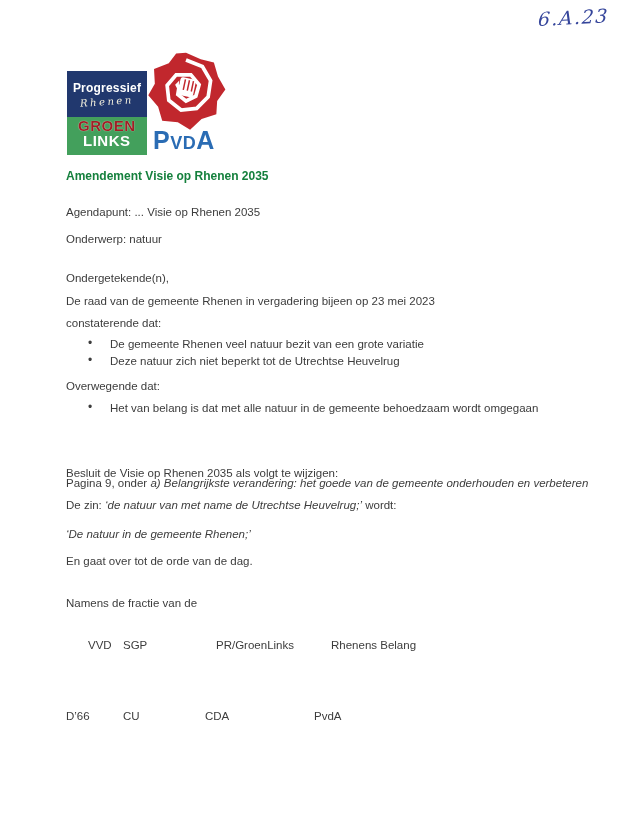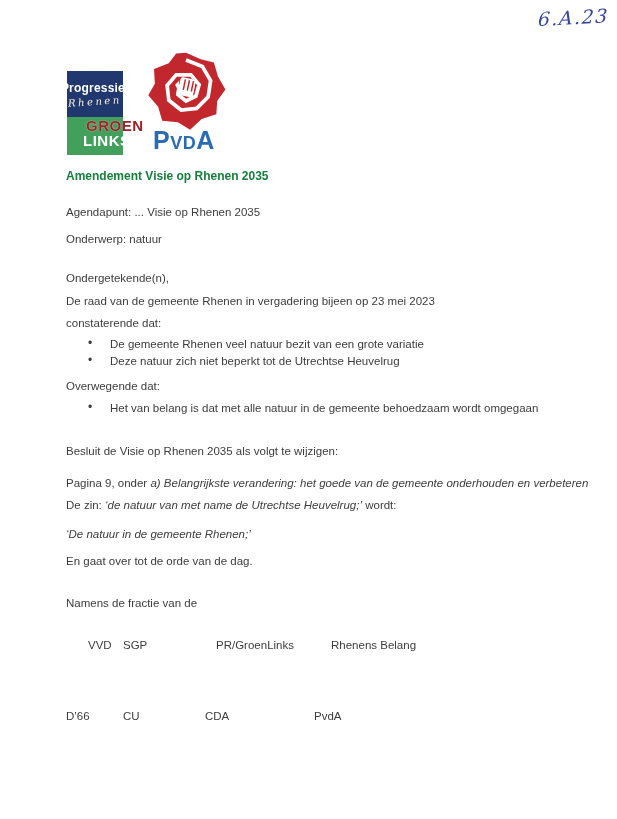--- a/index.html
+++ b/index.html
@@ -16,34 +16,34 @@
 
   
   .handnote{
     position:absolute;left:538px;top:6px;width:80px;
     font-family:"DejaVu Serif", serif;font-style:italic;
     font-size:19px;color:#35459b;letter-spacing:1.5px;
     transform:rotate(-3deg) skewX(-6deg);
   }
 
   
-  .pr-logo{position:absolute;left:67px;top:71px;width:56px;height:84px;}
+  .pr-logo{position:absolute;left:67px;top:71px;width:80px;height:84px;}
   .pr-top{
     background:#21386e;height:46px;display:flex;flex-direction:column;
     align-items:center;justify-content:center;gap:1px;
   }
   .pr-top .pr-name{color:#ffffff;font-weight:bold;font-size:12px;letter-spacing:0.2px;}
   .pr-top .pr-script{
     color:#f5f2df;font-family:"DejaVu Serif", serif;font-style:italic;
     font-size:10px;letter-spacing:2.5px;transform:rotate(-4deg);
   }
   .pr-bottom{background:#43a05c;height:38px;padding-top:1px;box-sizing:border-box;}
   .pr-bottom .groen{
     color:#9e2025;font-weight:bold;font-size:15px;line-height:15px;
-    margin-left:19px;letter-spacing:0.5px;text-shadow:0 0 1px #ffffff;
+    margin-left:11px;letter-spacing:0.5px;text-shadow:0 0 1px #ffffff;
   }
   .pr-bottom .links{
     color:#ffffff;font-weight:bold;font-size:15px;line-height:15px;
     margin-left:16px;letter-spacing:0.5px;
   }
 
   
   .pvda-rose{position:absolute;left:145px;top:50px;width:82px;height:84px;}
   .pvda-word{
     position:absolute;left:153px;top:126px;
@@ -104,21 +104,21 @@
     <span class="dot">•</span>
     <span class="btxt">Deze natuur zich niet beperkt tot de Utrechtse Heuvelrug</span>
   </div>
 
   <div class="line" style="left:66px;top:380px;">Overwegende dat:</div>
   <div class="bullet" style="left:66px;top:402px;">
     <span class="dot">•</span>
     <span class="btxt">Het van belang is dat met alle natuur in de gemeente behoedzaam wordt omgegaan</span>
   </div>
 
-  <div class="line" style="left:66px;top:445px;">Besluit de Visie op Rhenen 2035 als volgt te wijzigen:</div>
+  <div class="line" style="left:66px;top:467px;">Besluit de Visie op Rhenen 2035 als volgt te wijzigen:</div>
 
   <div class="line" style="left:66px;top:477px;">
     <span>Pagina 9, onder </span><span class="it">a) Belangrijkste verandering: het goede van de gemeente onderhouden en verbeteren</span>
   </div>
 
   <div class="line" style="left:66px;top:499px;">
     <span>De zin: </span><span class="it">‘de natuur van met name de Utrechtse Heuvelrug;’</span><span> wordt:</span>
   </div>
 
   <div class="line" style="left:66px;top:555px;">En gaat over tot de orde van de dag.</div>

